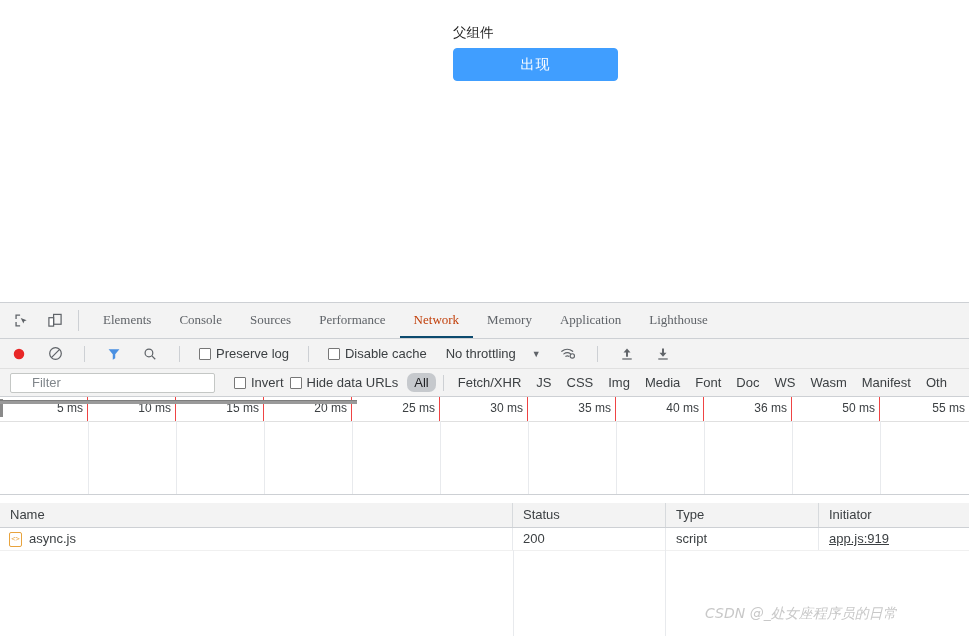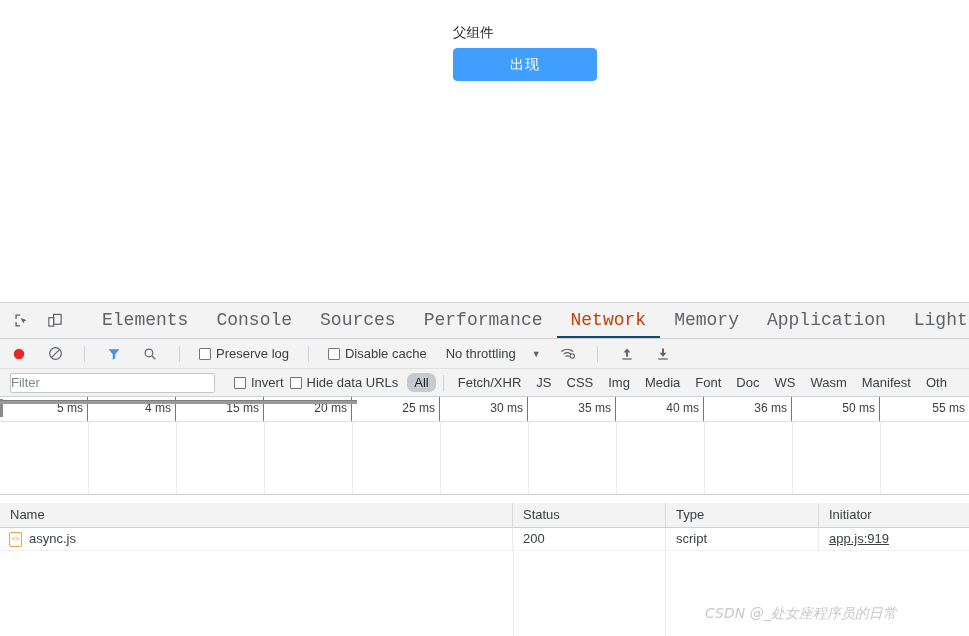--- a/index.html
+++ b/index.html
@@ -34,21 +34,21 @@
     top: 25px;
     font-size: 13.5px;
     color: #1f1f1f;
     line-height: 18px;
     font-family: Liberation Mono, monospace;
   }
   .appear-button {
     position: absolute;
     left: 453px;
     top: 48px;
-    width: 144px;
+    width: 165px;
     height: 33px;
     background: #409eff;
     border: 1px solid #409eff;
     border-radius: 4px;
     color: #ffffff;
     font-size: 14px;
     font-family: "DejaVu Sans", sans-serif;
     cursor: pointer;
     padding: 0;
     display: flex;
@@ -100,26 +100,26 @@
   }
   .dt-tabs {
     display: flex;
     align-items: stretch;
     margin-left: 6px;
   }
   .dt-tab {
     padding: 0 14px;
     display: flex;
     align-items: center;
-    font-size: 18px;
+    font-size: 13px;
     color: #5f6368;
     cursor: pointer;
     border-bottom: 2px solid transparent;
     white-space: nowrap;
-    font-family: Liberation Mono, monospace;
+    font-family: Liberation Serif, serif;
   }
   .dt-tab.active {
     color: #c2410c;
     border-bottom: 2px solid #0c4a6e;
   }
 
   
   .net-toolbar {
     height: 30px;
     background: #f3f3f3;
@@ -190,21 +190,21 @@
     box-sizing: border-box;
   }
   .filter-input {
     width: 205px;
     height: 20px;
     border: 1px solid #c4c7c5;
     border-radius: 2px;
     background: #fff;
     font-size: 13px;
     color: #202124;
-    padding: 0 0;
+    padding: 0 21px;
     box-sizing: border-box;
     font-family: "Liberation Sans", sans-serif;
     outline: none;
     margin-left: 6px;
     margin-right: 16px;
   }
   .filter-input::placeholder { color: #80868b; }
   .types-row {
     display: flex;
     align-items: center;
@@ -507,21 +507,21 @@
     </div>
   </div>
 
   <div class="overview">
     <div class="ruler">
       <div class="scroll-nub"></div>
       <div class="ruler-tick" style="left:0px;width:88px;">
         <span>5 ms</span>
       </div>
       <div class="ruler-tick" style="left:88px;width:88px;">
-        <span>4 ms</span>
+        <span>10 ms</span>
       </div>
       <div class="ruler-tick" style="left:176px;width:88px;">
         <span>15 ms</span>
       </div>
       <div class="ruler-tick" style="left:264px;width:88px;">
         <span>20 ms</span>
       </div>
       <div class="ruler-tick" style="left:352px;width:88px;">
         <span>25 ms</span>
       </div>

